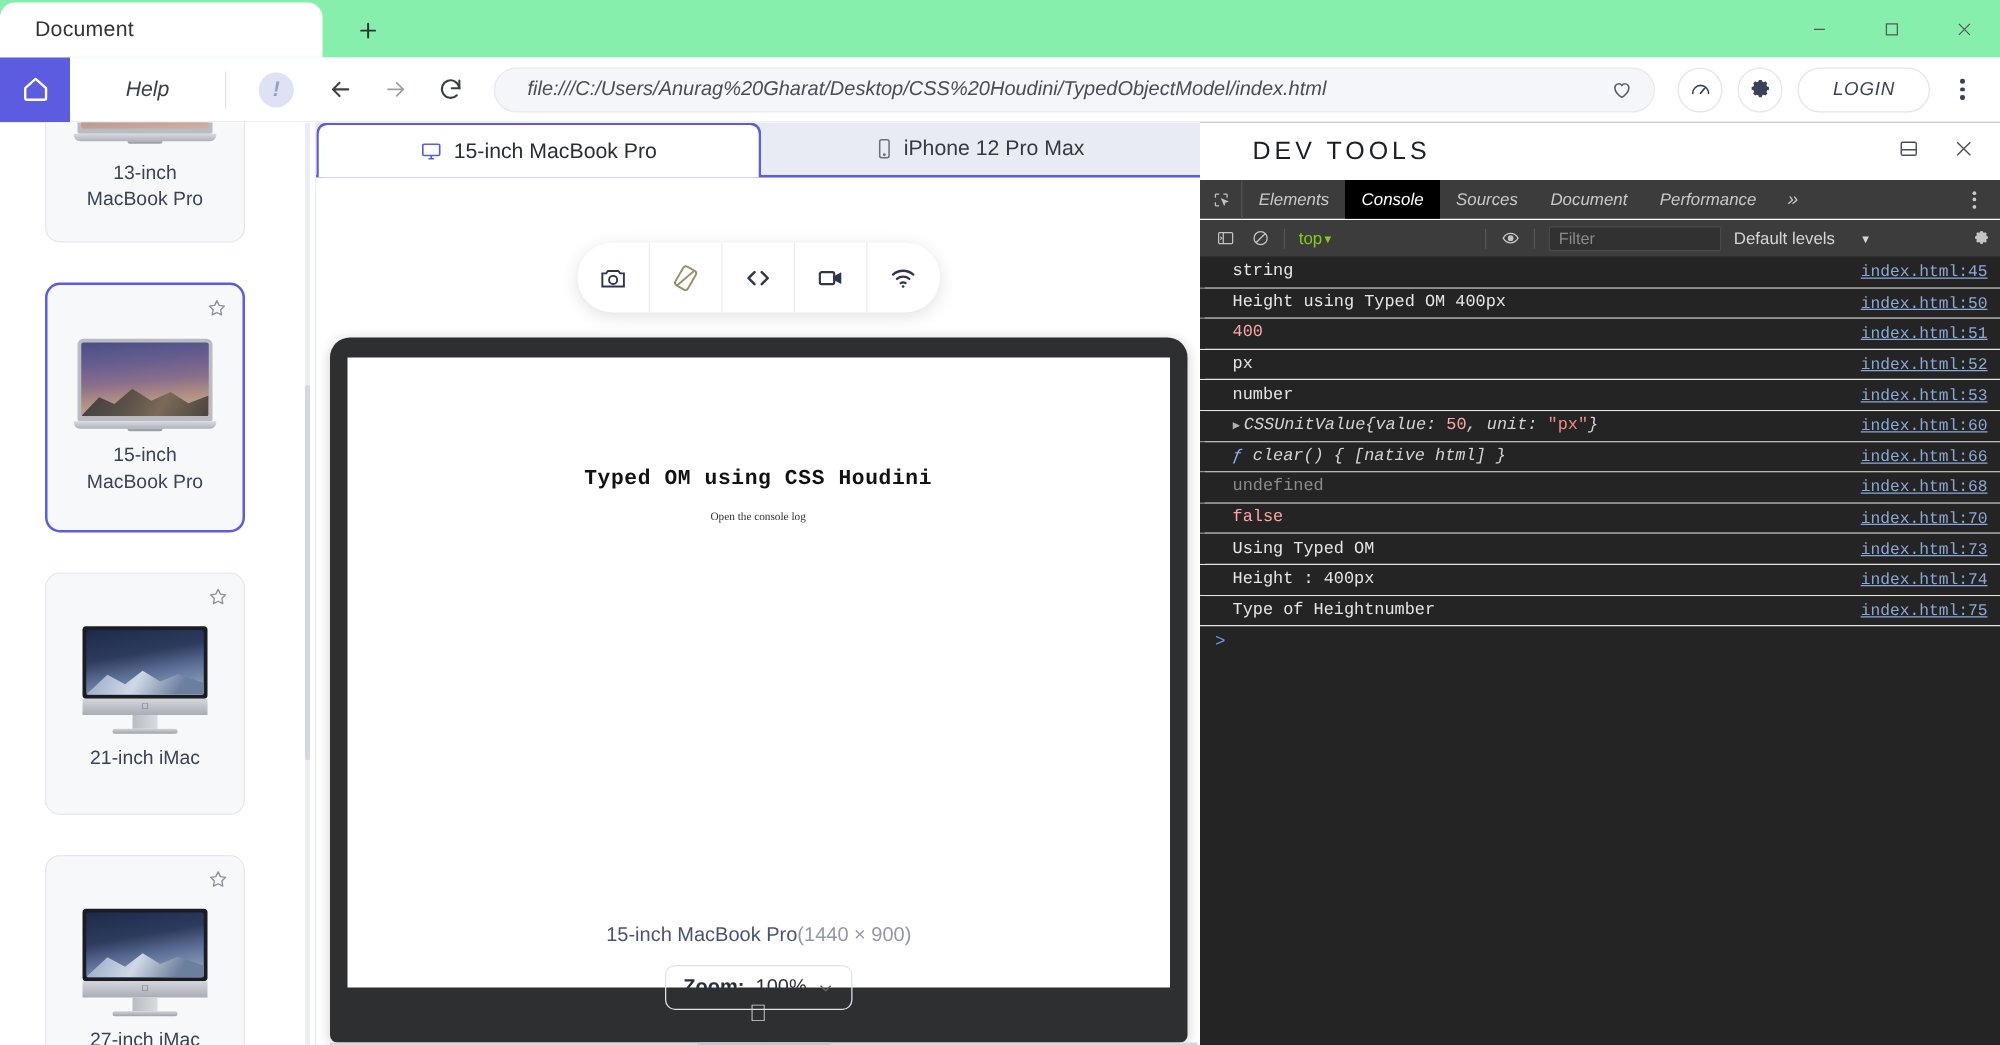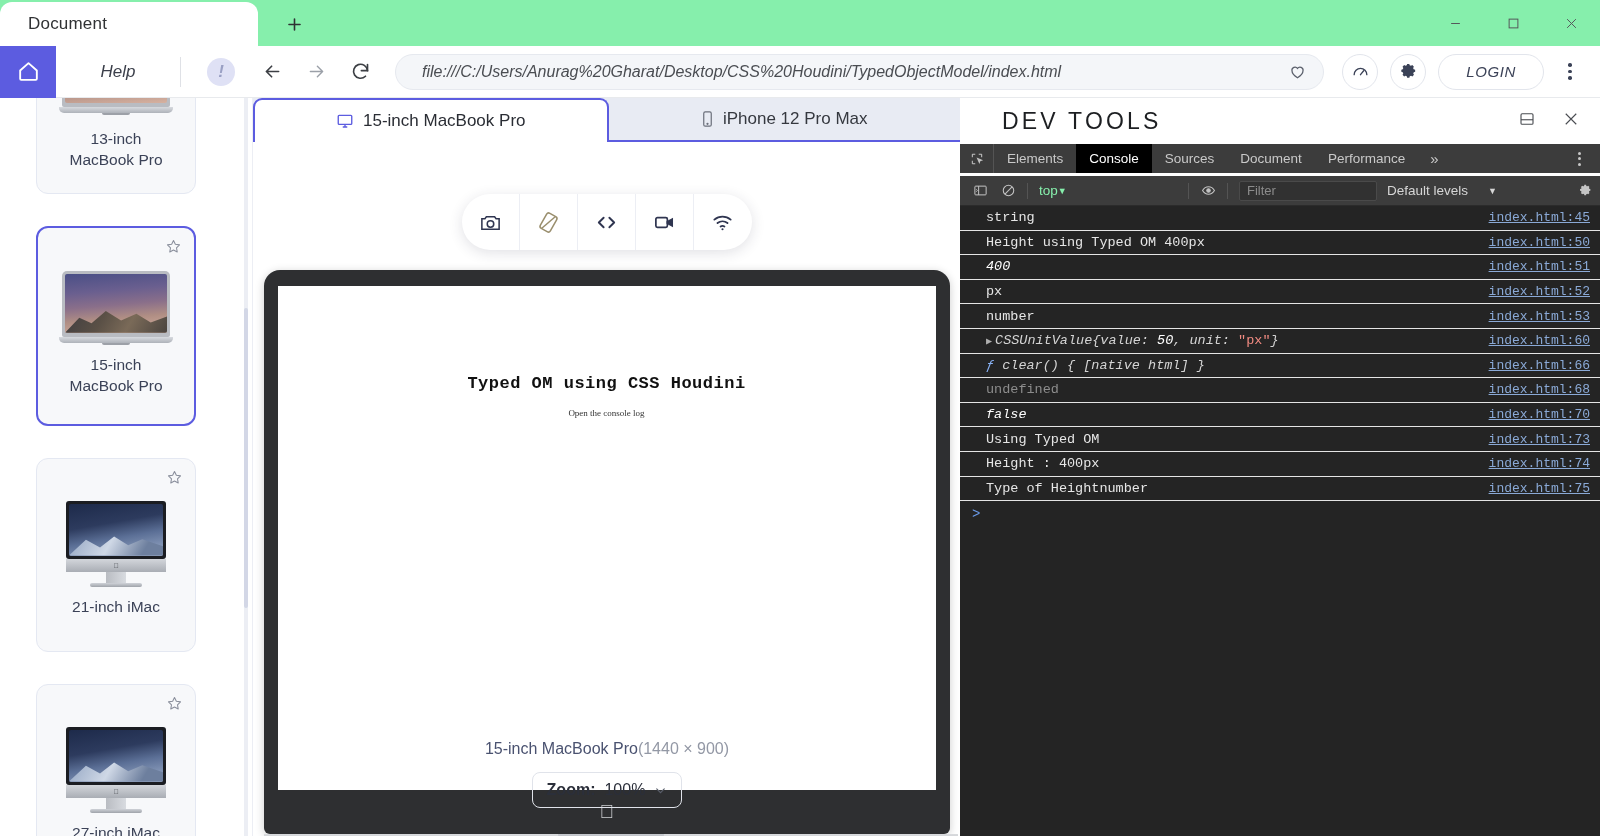--- a/index.html
+++ b/index.html
@@ -310,28 +310,29 @@
   .zoom-box svg { width: 13px; height: 13px; color: #5a5f6b; }
 
   
   .devtools { width: 640px; height: 738px; background: #242424; position: relative; }
   .dt-header {
     height: 46px; background: #ffffff;
     display: flex; align-items: center;
     padding: 0 20px 0 42px;
   }
   .dt-title {
-    font-size: 23px; color: #1d1f22; letter-spacing: 3.2px; font-weight: 500;
+    font-size: 20px; color: #1d1f22; letter-spacing: 3.2px; font-weight: 500;
   }
   .dt-hdr-icons { margin-left: auto; display: flex; align-items: center; gap: 26px; color: #4a4d52; }
   .dt-hdr-icons svg { width: 18px; height: 18px; }
   .dt-tabs {
     height: 32px; background: #3c3c3c;
     display: flex; align-items: stretch;
-    border-bottom: 3px solid #ffffff;
+    border-bottom: 1px solid #ffffff;
+    font-style: italic;
   }
   .dt-inspect {
     width: 34px; display: flex; align-items: center; justify-content: center;
     color: #c3c3c3; border-right: 1px solid #545454;
   }
   .dt-inspect svg { width: 14px; height: 14px; }
   .dt-tab {
     display: flex; align-items: center; padding: 0 13px;
     font-size: 13.5px; color: #c9c9c9;
   }
@@ -349,21 +350,21 @@
   }
   .sb-icon {
     width: 28px; height: 28px; display: flex; align-items: center; justify-content: center;
     color: #c4c4c4;
   }
   .sb-icon svg { width: 15px; height: 15px; }
   .sb-sep { width: 1px; height: 16px; background: #545454; margin: 0 5px; }
   .ctx-select {
     display: flex; align-items: center; 
     width: 150px; height: 22px; padding: 0 6px;
-    color: #86efac; font-size: 13.5px;
+    color: #84cc16; font-size: 13.5px;
   }
   .ctx-select span.caret { font-size: 9px; }
   .filter-input {
     width: 138px; height: 20px; background: #313131;
     border: 1px solid #4a4a4a; border-radius: 2px;
     color: #8b8b8b; font-size: 13px;
     display: flex; align-items: center; padding: 0 7px;
     margin-left: 6px;
   }
   .levels {
@@ -386,21 +387,21 @@
   }
   .crow::before {
     content: ""; position: absolute; left: 0; top: 0; bottom: 0;
     width: 4px; background: #242424;
   }
   .crow .msg { white-space: nowrap; overflow: hidden; }
   .crow .src {
     color: #8aa9d6; text-decoration: underline; font-size: 13px;
     flex: 0 0 auto; padding-left: 14px;
   }
-  .v-num { color: #ffffff; font-style: italic; }
+  .v-num { color: #fca5a5; }
   .v-str { color: #f28b82; }
   .v-undef { color: #8c8c8c; }
   .v-obj { font-style: italic; color: #d4d4d4; }
   .v-key { font-style: italic; color: #d4d4d4; }
   .v-fn { color: #8ab4f8; font-style: italic; }
   .tri { color: #b0b0b0; font-size: 10px; margin-right: 3px; font-style: normal; }
   .prompt {
     height: 26px; display: flex; align-items: center; padding-left: 12px;
     color: #6a9ae8; font-family: "Liberation Mono", monospace; font-size: 14px;
     background: #242424;

